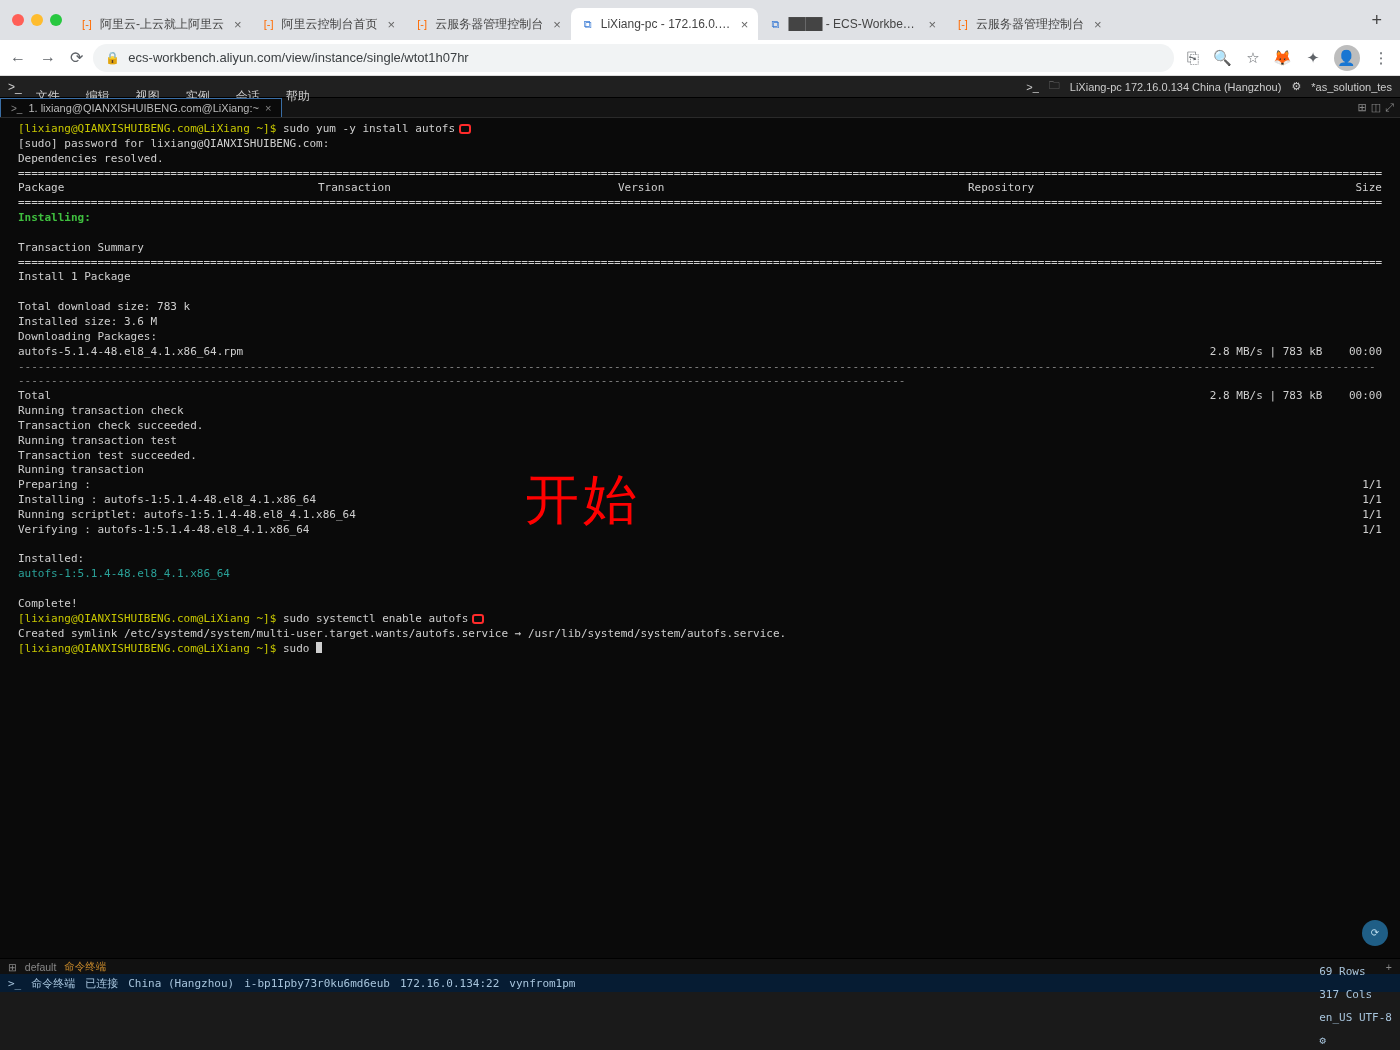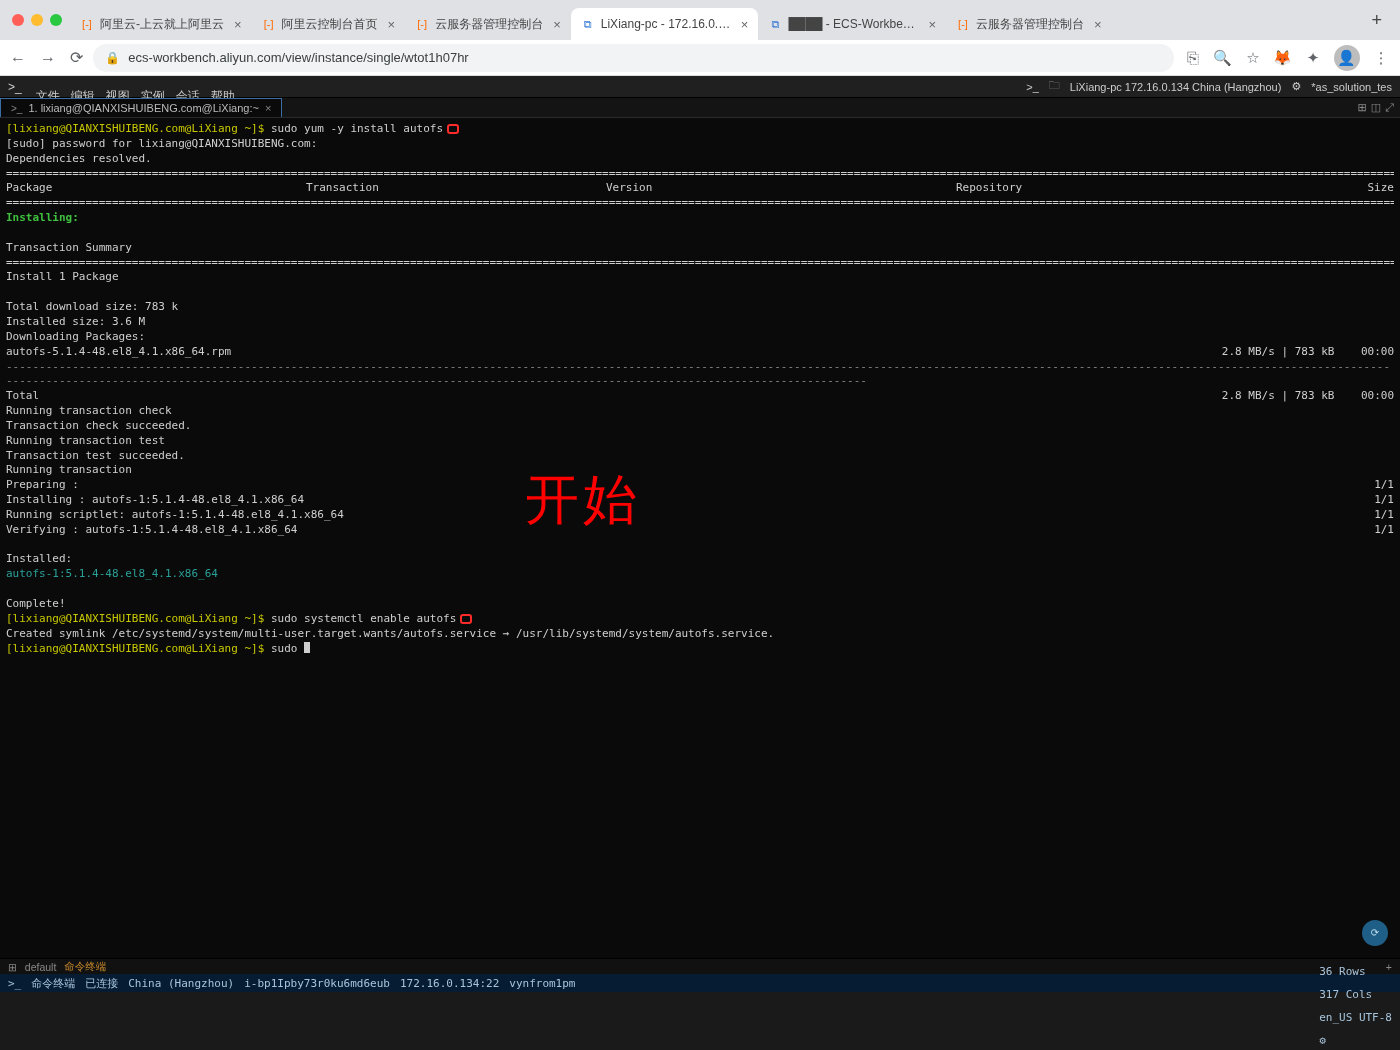--- a/index.html
+++ b/index.html
@@ -52,40 +52,40 @@
 .lock-icon { color:#5f6368; font-size:12px; }
 .right-icons { display:flex; gap:12px; align-items:center; color:#5f6368; }
 .ext-icon { width:18px; height:18px; display:flex; align-items:center; justify-content:center; font-size:15px;}
 .fox { color:#ff7b1a; }
 .avatar-circle { width:26px; height:26px; border-radius:50%; background:#bdbdbd; display:flex;align-items:center;justify-content:center;color:#fff;font-size:15px;}
 .app-menubar {
   height: 22px; background:#202020; color:#ccc; font-size:12px;
   display:flex; align-items:center; padding:0 8px; gap:14px;
   border-bottom:1px solid #000;
 }
-.menubar-left { display:flex; gap:11px;margin-top:20px; }
+.menubar-left { display:flex; gap:26px;margin-top:20px; }
 .menubar-right { margin-left:auto; display:flex; gap:10px; align-items:center; font-size:11px;}
 .folder-icon{color:#888;}
 .app-tabs {
   height: 20px; background:#141414; display:flex; align-items:stretch;
   border-bottom:1px solid #2a2a2a;
 }
 .app-tab {
   display:flex; align-items:center; gap:6px; padding:0 10px;
   font-size:11px; color:#bbb; border:1px solid #3a6ea5;
   border-bottom:none; background:#0a0a0a; cursor:pointer;
 }
 .app-tab .prompt-icon { color:#888; font-size:10px;}
 .app-tab .tab-close{color:#888;font-size:11px;}
 .term-icons-right{margin-left:auto;display:flex;gap:4px;padding:0 6px;align-items:center;color:#888;font-size:11px;}
 .terminal {
   background:#0a0a0a; color:#cfcfcf;
   font-family: "Menlo","Consolas",monospace;
   font-size: 11px; line-height: 1.35;
-  padding: 4px 6px; height: 840px; overflow:hidden;
+  padding: 4px 18px; height: 840px; overflow:hidden;
   position:relative;
 }
 .terminal .y { color:#c8c800; }
 .terminal .g { color:#3fbf3f;font-weight:bold; }
 .terminal .c { color:#2aa198; }
 .terminal .dim { color:#888; }
 .redbox {
   display:inline-block; width:12px; height:10px; border:2px solid #ff2b2b; border-radius:3px; vertical-align:middle; margin-left:4px;
 }
 .overlay-text {
@@ -291,18 +291,18 @@
   <span class="seg">&gt;_</span>
   <span class="seg">命令终端</span>
   <span class="seg">已连接</span>
   <span class="seg">China (Hangzhou)</span>
   <span class="seg">i-bp1Ipby73r0ku6md6eub</span>
   <span class="seg">172.16.0.134:22</span>
   <span class="seg">vynfrom1pm</span>
   <div class="right">
     <span class="seg">12 pt</span>
     <span class="seg">37,46</span>
-    <span class="seg">36 Rows</span>
+    <span class="seg">69 Rows</span>
     <span class="seg">317 Cols</span>
     <span class="seg">en_US UTF-8</span>
     <span class="seg">⚙</span>
   </div>
 </div>
 
 </body></html>

